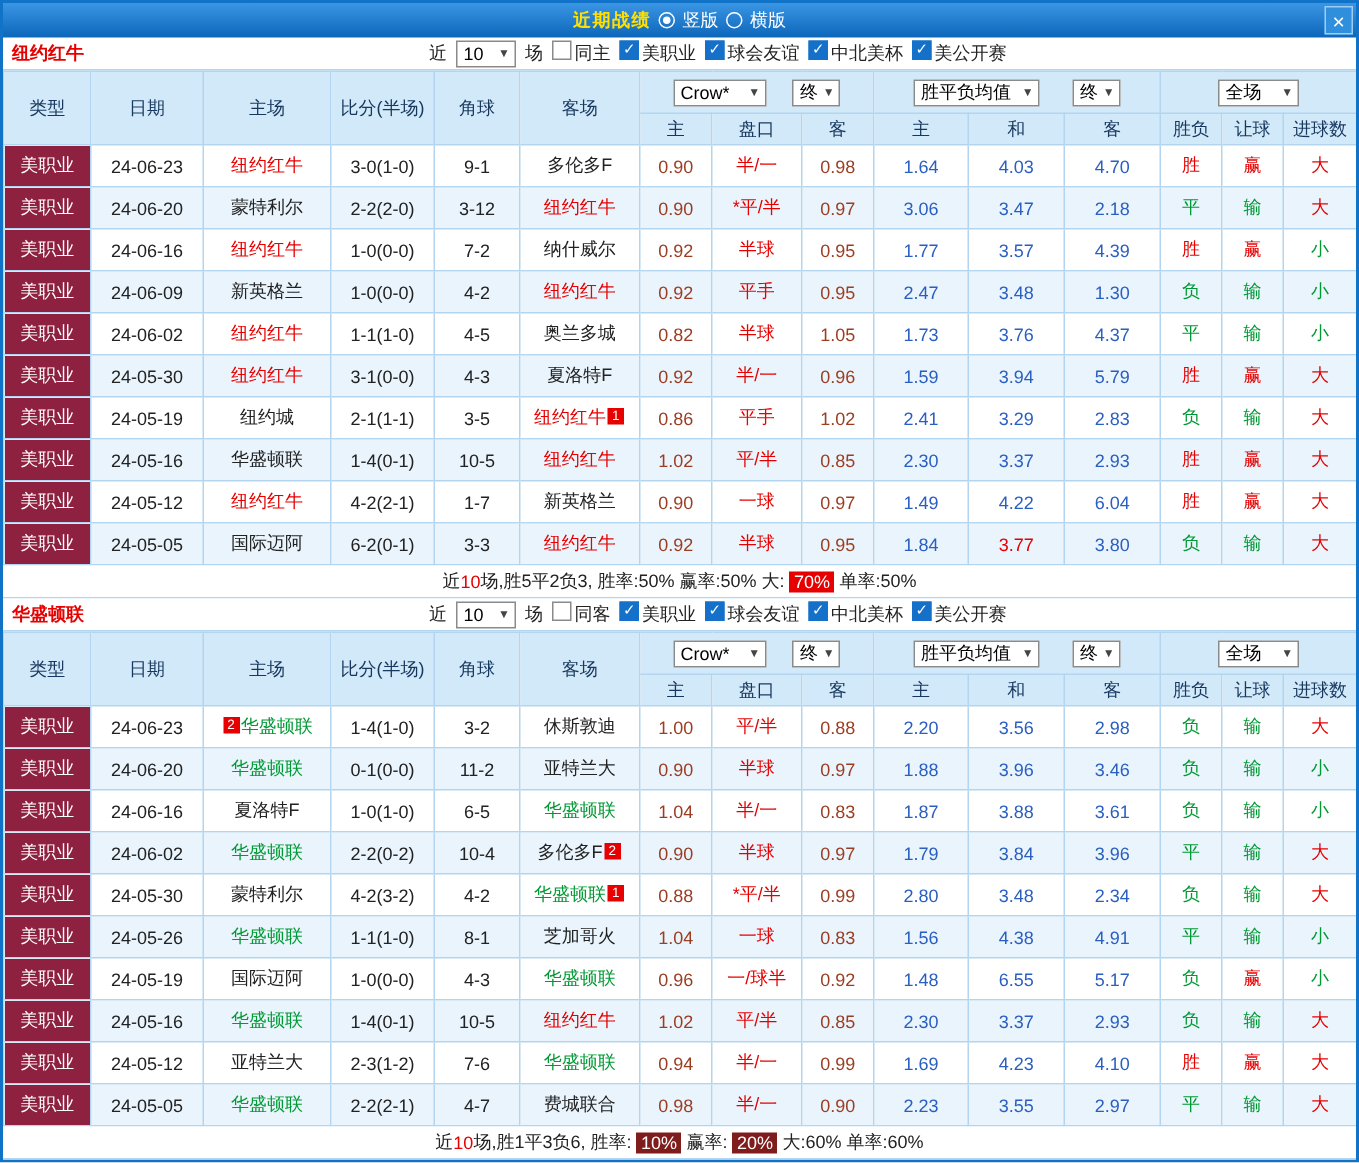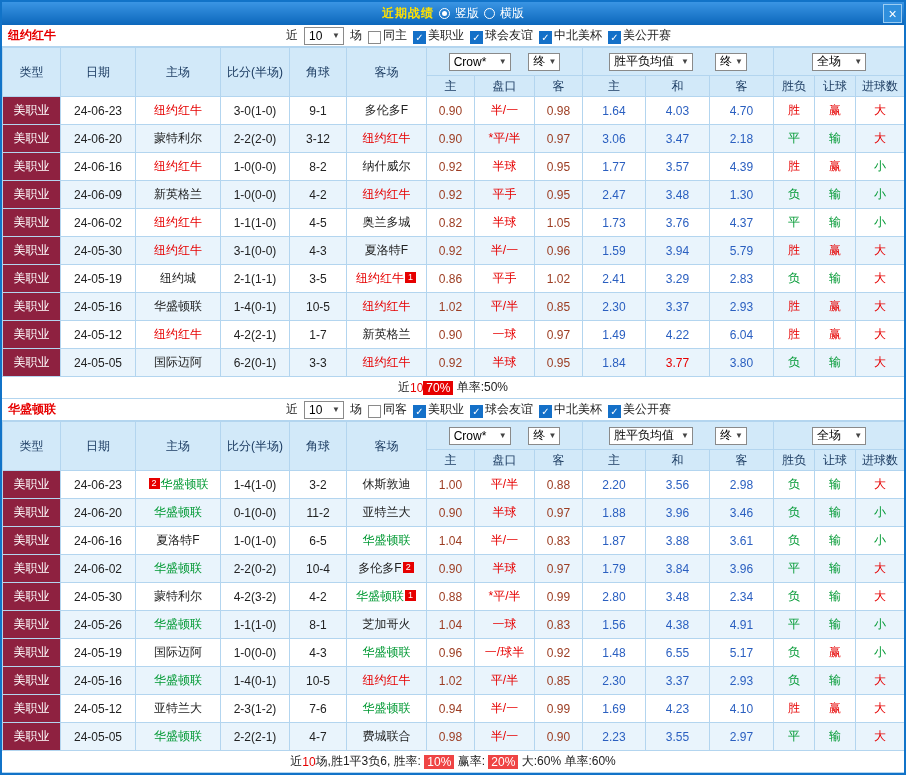--- a/index.html
+++ b/index.html
@@ -10,21 +10,21 @@
   .topbar{height:23px;flex:0 0 auto;background:linear-gradient(#3a95e4,#0c67bb);display:flex;align-items:center;position:relative;color:#fff}
   .topbar-center{margin:0 auto;display:flex;align-items:center;gap:5px}
   .title{color:#ffe000;font-weight:bold;letter-spacing:1px}
   .radio{width:11px;height:11px;border:1px solid #fff;border-radius:50%;display:inline-block;position:relative;cursor:pointer}
   .radio.on::after{content:'';position:absolute;inset:2px;background:#fff;border-radius:50%}
   .close-btn{position:absolute;right:2px;top:2px;width:19px;height:19px;background:#2f8fdd;border:1px solid #9ccdf2;color:#fff;display:flex;align-items:center;justify-content:center;cursor:pointer;font-size:14px;line-height:1}
   
   .filterbar{height:22px;flex:0 0 auto;display:flex;align-items:center;background:#fff;border-bottom:1px solid #b3d5ef}
   .team{width:284px;padding-left:6px;color:#e60000;font-weight:bold}
   .filters{display:flex;align-items:center;gap:6px}
-  .cb-wrap{display:inline-flex;align-items:flex-end;gap:2px;cursor:pointer}
+  .cb-wrap{display:inline-flex;align-items:flex-start;gap:2px;cursor:pointer}
   .cb{width:13px;height:13px;border:1px solid #8a8a8a;background:#fff;display:inline-flex;align-items:center;justify-content:center;font-size:10px;color:#fff;line-height:1}
   .cb.checked{background:#1470c8;border-color:#1470c8}
   
   .sel{display:inline-flex;align-items:center;justify-content:space-between;background:#fff;border:1px solid #8a8a8a;height:18px;padding:0 3px 0 4px;gap:3px;cursor:pointer;color:#000}
   .sel .arr{font-size:8px;color:#444;line-height:1}
   
   table{border-collapse:collapse;table-layout:fixed;width:902px;flex:0 0 auto}
   th,td{border:1px solid #b3d5ef;text-align:center;overflow:hidden;white-space:nowrap;font-size:12px}
   thead th{background:#d2e9f9;font-weight:normal;color:#17375e}
   thead tr:first-child th{height:28px}
@@ -40,21 +40,21 @@
   .crown-odds{color:#9c3d22}
   .hcap{color:#e60000}
   .euro{color:#2a5fc0}
   .euro.hl{color:#e60000;}
   .badge{display:inline-block;min-width:11px;height:11px;line-height:11px;background:#e60000;color:#fff;font-size:9px;padding:0 1px;vertical-align:2px;margin:0 1px}
   
   .summary{height:22px;flex:0 0 auto;display:flex;align-items:center;justify-content:center;background:#fff;border-bottom:1px solid #b3d5ef}
   .summary span{white-space:pre}
   .sum-red{color:#e60000}
   .badge-red{background:#e60000;color:#fff;padding:0 3px}
-  .badge-green{background:#ef4444;color:#fff;padding:0 3px}
+  .badge-green{background:#7f1d1d;color:#fff;padding:0 3px}
 </style>
 </head>
 <body>
 
 <div class="dialog">
   <div class="topbar">
     <div class="topbar-center">
       <span class="title">近期战绩</span>
       <span class="radio on" id="radio-0"></span>
       <span>竖版</span>
@@ -200,21 +200,21 @@
               <td class="euro">2.18</td>
               <td class="res-green">平</td>
               <td class="res-green">输</td>
               <td class="res-red">大</td>
             </tr>
             <tr>
               <td class="type-td">美职业</td>
               <td>24-06-16</td>
               <td><span class="red">纽约红牛</span></td>
               <td class="score">1-0(0-0)</td>
-              <td>8-2</td>
+              <td>7-2</td>
               <td><span>纳什威尔</span></td>
               <td class="crown-odds">0.92</td>
               <td class="hcap">半球</td>
               <td class="crown-odds">0.95</td>
               <td class="euro">1.77</td>
               <td class="euro">3.57</td>
               <td class="euro">4.39</td>
               <td class="res-red">胜</td>
               <td class="res-red">赢</td>
               <td class="res-green">小</td>
@@ -336,20 +336,21 @@
               <td class="euro">3.80</td>
               <td class="res-green">负</td>
               <td class="res-green">输</td>
               <td class="res-red">大</td>
             </tr>
           </tbody>
         </table>
         <div class="summary">
           <span>近</span>
           <span class="sum-red">10</span>
+          <span>场,胜5平2负3, 胜率:50% 赢率:50% 大: </span>
           <span class="badge-red">70%</span>
           <span> 单率:50%</span>
         </div>
       </div>
       <div class="section">
         <div class="filterbar">
           <span class="team">华盛顿联</span>
           <span class="filters">
             <span>近</span>
             <span class="sel" style="width: 40px;">

